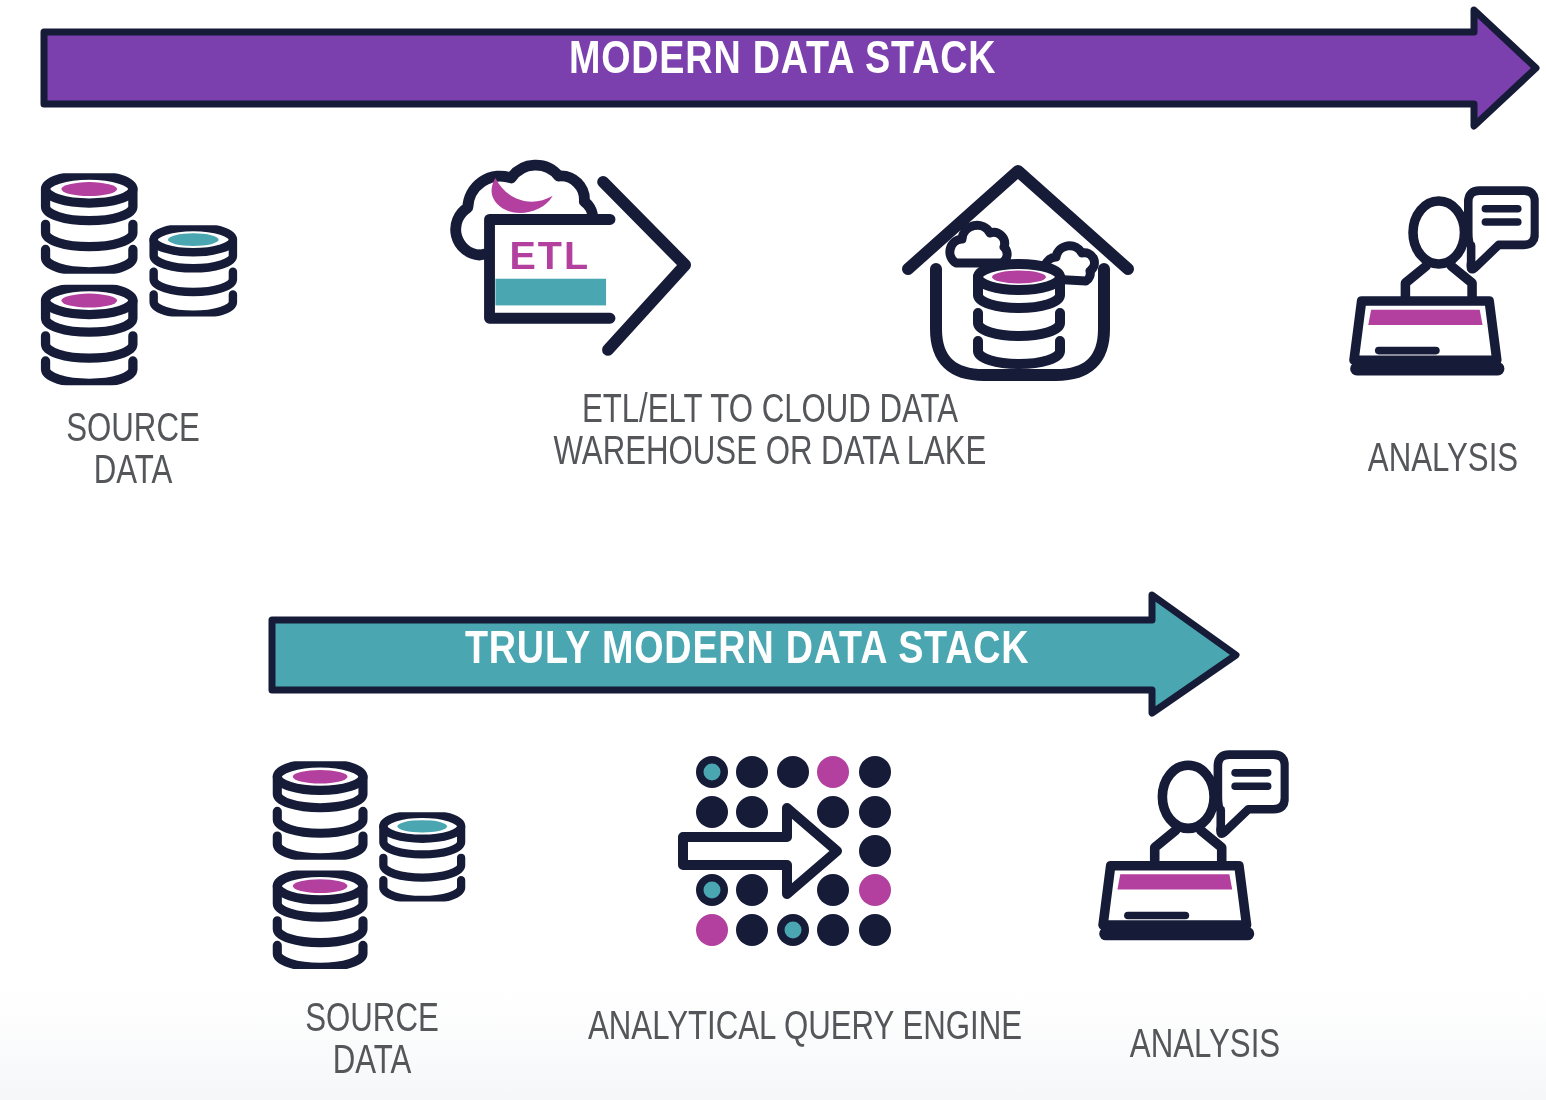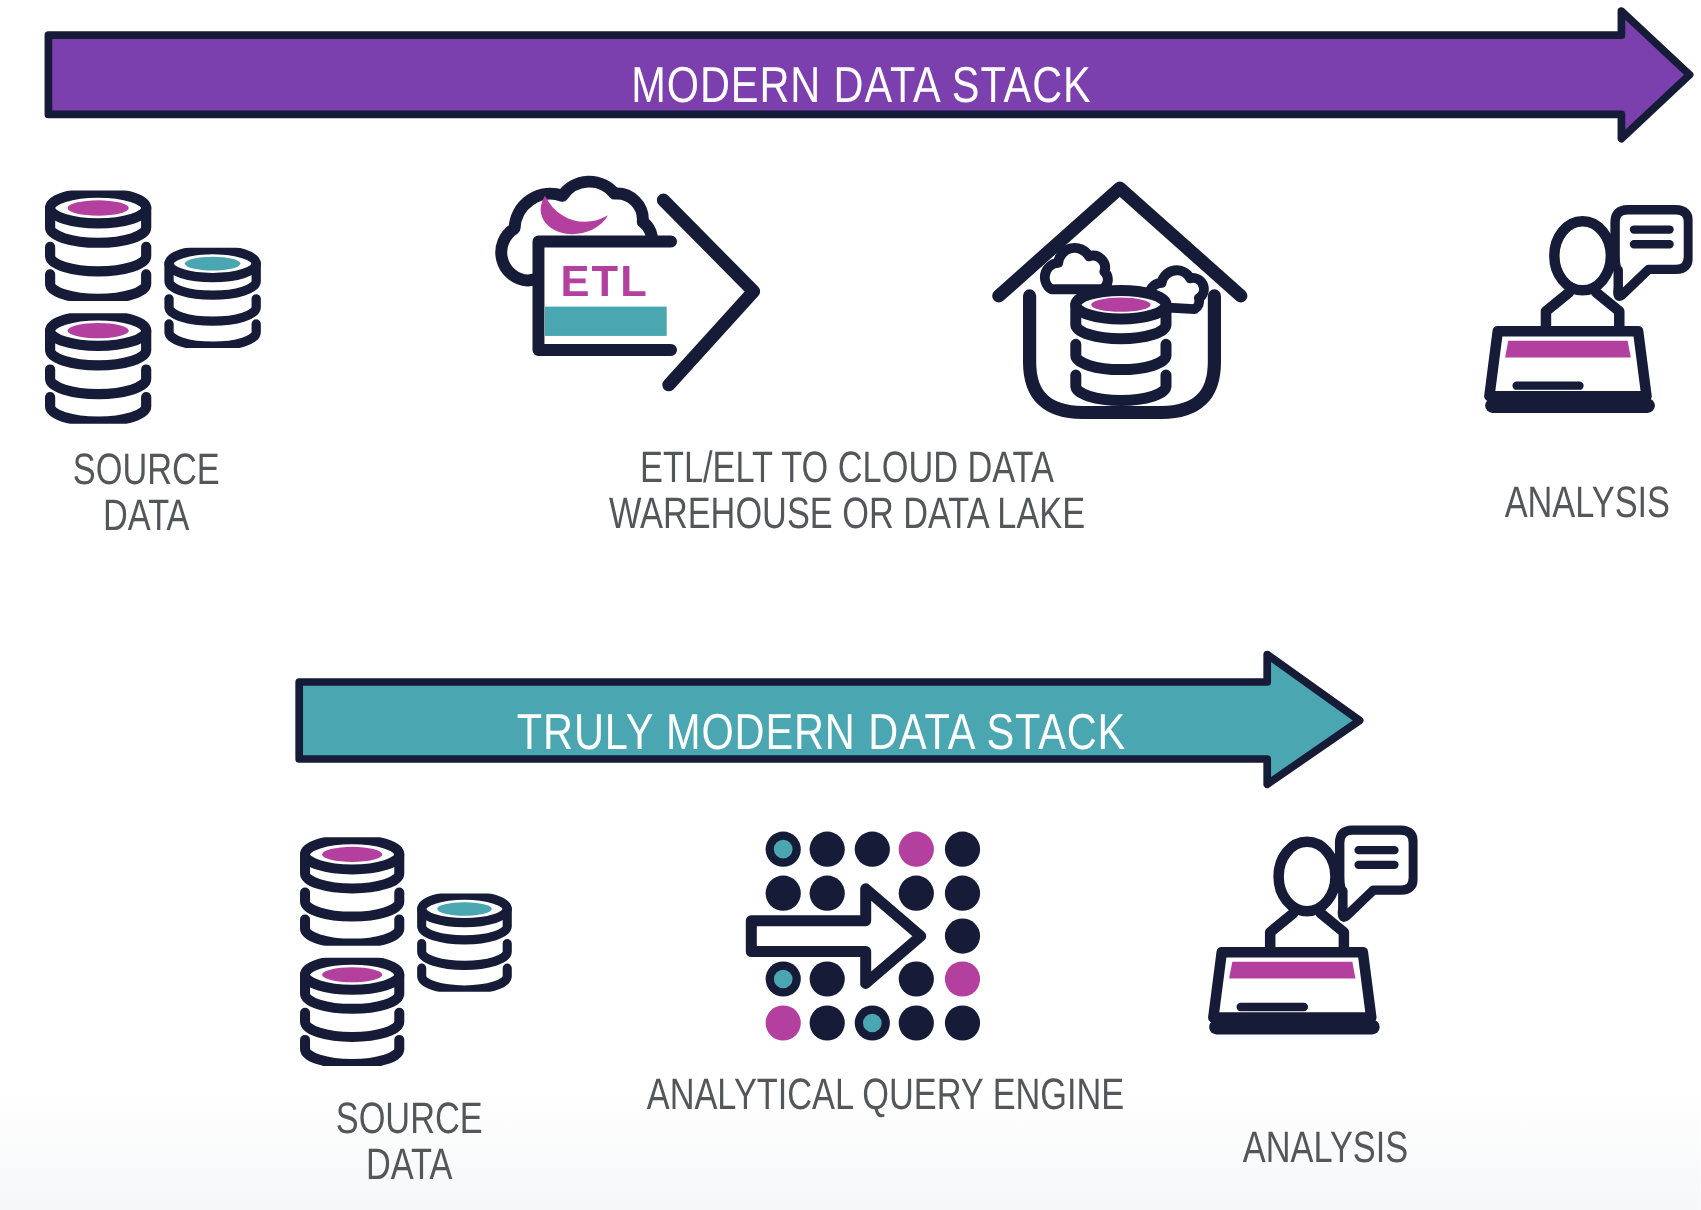--- a/index.html
+++ b/index.html
@@ -8,22 +8,22 @@
   }
   *{margin:0;padding:0;box-sizing:border-box;}
   html,body{width:1546px;height:1100px;}
   body{
     font-family:"Liberation Sans","DejaVu Sans",sans-serif;
     background:linear-gradient(180deg,#ffffff 0%,#ffffff 90%,#f6f7f9 100%);
     position:relative;overflow:hidden;
   }
   .abs{position:absolute;}
   .banner-text{
-    position:absolute;display:flex;align-items:flex-end;justify-content:center;
-    color:var(--white);font-weight:normal;font-size:46px;letter-spacing:1px;
+    position:absolute;display:flex;align-items:flex-start;justify-content:center;
+    color:var(--white);font-weight:bold;font-size:46px;letter-spacing:1px;
     white-space:nowrap;
   }
   .banner-text .squeeze{display:inline-block;transform:scaleX(.82);margin-left:50px;}
   .flow-label{
     position:absolute;text-align:center;color:var(--label);
     font-size:40px;line-height:1.06;white-space:nowrap;
   }
   .flow-label .cline{display:block;transform:scaleX(.78);}
   svg{display:block;overflow:visible;}
 </style>
@@ -90,21 +90,21 @@
   <path d="M56,98 a13,13 0 0 1 6,-24 a15,15 0 0 1 28,-6 a11,11 0 0 1 14,14 a10,10 0 0 1 -2,16 Z" style="fill:#fff;stroke:var(--navy)" stroke-width="9" stroke-linejoin="round"></path>
   <path d="M150,114 a12,12 0 0 1 6,-22 a14,14 0 0 1 26,-4 a10,10 0 0 1 8,18 a9,9 0 0 1 -4,10 Z" style="fill:#fff;stroke:var(--navy)" stroke-width="9" stroke-linejoin="round"></path>
   <g>
     <ellipse cx="119" cy="112" rx="41" ry="13" style="fill:#fff;stroke:var(--navy)" stroke-width="10"></ellipse>
     <ellipse cx="119" cy="112" rx="27" ry="6.5" style="fill:var(--magenta)"></ellipse>
     <path d="M78,112 L78,130 A41,13 0 0 0 160,130 L160,112" style="fill:none;stroke:var(--navy)" stroke-width="10" stroke-linecap="round"></path>
     <path d="M78,148 L78,158 A41,13 0 0 0 160,158 L160,148" style="fill:none;stroke:var(--navy)" stroke-width="10" stroke-linecap="round"></path>
     <path d="M78,176 L78,186 A41,13 0 0 0 160,186 L160,176" style="fill:none;stroke:var(--navy)" stroke-width="10" stroke-linecap="round"></path>
   </g>
 </svg>
-<div class="flow-label" style="left:470px;top:404px;width:600px;">
+<div class="flow-label" style="left:470px;top:387px;width:600px;">
   <span class="cline">ETL/ELT TO CLOUD DATA</span>
   <span class="cline">WAREHOUSE OR DATA LAKE</span>
 </div>
 
 <svg class="abs" style="left:1348px;top:183px" width="191" height="200" viewBox="0 0 200 210">
   <use href="#sym-analyst"></use>
 </svg>
 <div class="flow-label" style="left:1293px;top:436px;width:300px;">
   <span class="cline">ANALYSIS</span>
 </div>
@@ -149,21 +149,21 @@
 
     <circle cx="37" cy="182" r="16" style="fill:var(--magenta)"></circle>
     <circle cx="77" cy="182" r="16" style="fill:var(--navy)"></circle>
     <circle cx="118" cy="182" r="16" style="fill:var(--navy)"></circle>
       <circle cx="118" cy="182" r="8.5" style="fill:var(--teal)"></circle>
     <circle cx="158" cy="182" r="16" style="fill:var(--navy)"></circle>
     <circle cx="200" cy="182" r="16" style="fill:var(--navy)"></circle>
   </g>
   <polygon points="8,89 112,89 112,60 162,103 112,146 112,117 8,117" style="fill:#fff;stroke:var(--navy)" stroke-width="10" stroke-linejoin="round"></polygon>
 </svg>
-<div class="flow-label" style="left:505px;top:974px;width:600px;">
+<div class="flow-label" style="left:505px;top:1004px;width:600px;">
   <span class="cline">ANALYTICAL QUERY ENGINE</span>
 </div>
 
 <svg class="abs" style="left:1097px;top:747px" width="192" height="201" viewBox="0 0 200 210">
   <use href="#sym-analyst"></use>
 </svg>
 <div class="flow-label" style="left:1055px;top:1022px;width:300px;">
   <span class="cline">ANALYSIS</span>
 </div>
 

